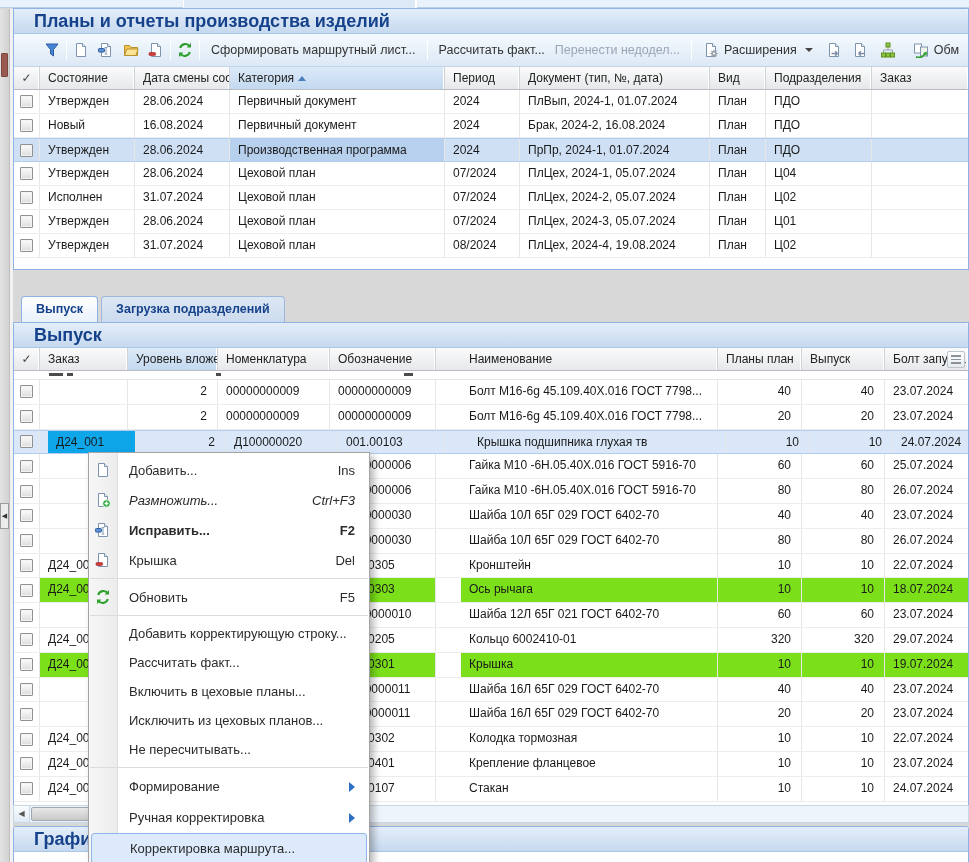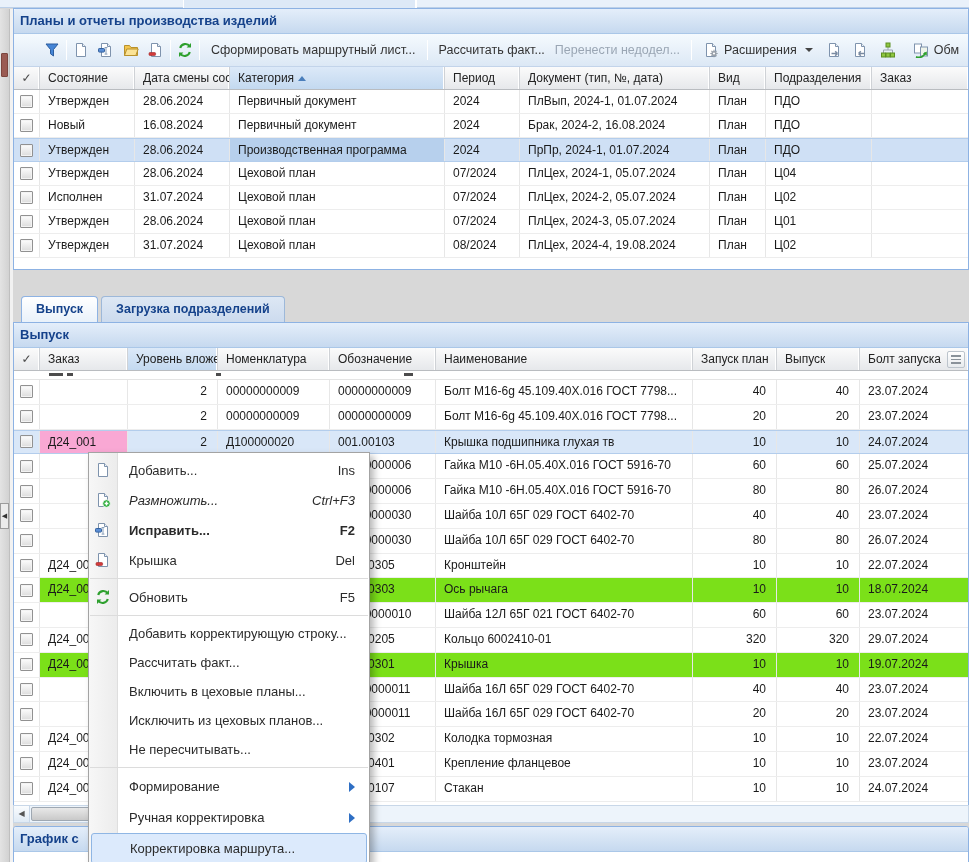--- a/index.html
+++ b/index.html
@@ -13,21 +13,21 @@
 
   
   .left-rail{position:absolute;left:0;top:9px;width:10px;height:853px;background:linear-gradient(90deg,#e3e3e3,#d2d2d2);border-right:1px solid #bfbfbf;}
   .rail-notch{position:absolute;left:1px;top:44px;width:7px;height:24px;background:#9a5a52;border:1px solid #7c453e;border-radius:1px;}
   .rail-arrow{position:absolute;left:0;top:503px;width:9px;height:26px;background:#ececec;border:1px solid #9c9c9c;font-size:7px;line-height:24px;text-align:center;color:#333;cursor:pointer;}
   .rail-gap{position:absolute;left:10px;top:9px;width:3px;height:853px;background:#f2f2f2;}
 
   
   .panel{position:absolute;background:#fff;border:1px solid #8db2e3;}
   .panel-title{height:25px;background:linear-gradient(#e4eefa,#c6d9ef);border-bottom:1px solid #aac7e8;
-    color:#15428b;font-weight:bold;font-size:13px;line-height:24px;padding-left:6px;border-radius:2px 2px 0 0;}
+    color:#15428b;font-weight:bold;font-size:18px;line-height:24px;padding-left:20px;border-radius:2px 2px 0 0;}
 
   .top-panel{left:13px;top:8px;width:956px;height:262px;}
   .bottom-panel{left:13px;top:322px;width:956px;height:483px;border-bottom:none;}
   .grafik-panel{left:13px;top:826px;width:956px;height:40px;border-radius:3px 3px 0 0;}
 
   
   .toolbar{height:33px;background:linear-gradient(#f5fafe,#dce8f5);border-bottom:1px solid #c3d4ea;
     display:flex;align-items:center;padding-left:30px;white-space:nowrap;overflow:hidden;}
   .tbtn{display:flex;align-items:center;gap:5px;padding:3px 5px;border-radius:3px;cursor:pointer;color:#333;font-size:12.5px;}
   .tbtn.disabled{color:#9aa6b4;cursor:default;}
@@ -42,31 +42,31 @@
   .hcell span{overflow:hidden;white-space:nowrap;}
   .hcell.sorted{background:linear-gradient(#dcE9f8,#c3d9f0);}
   .sort-arrow{width:0;height:0;border-left:4px solid transparent;border-right:4px solid transparent;border-bottom:5px solid #4a7ebb;flex:0 0 auto;}
   .grid-row{display:flex;height:24px;border-bottom:1px solid #ededed;background:#fff;line-height:23px;cursor:default;}
   .bot .grid-row{height:24.8px;line-height:24px;}
   .grid-row.sel{background:#cfe0f5;border-top:1px solid #b3cdec;border-bottom:1px solid #b3cdec;}
   .bot .grid-row.sel{background:#d9e7f8;}
   .grid-row.green .gcell{background:var(--green,#7be019);}
   .grid-row.green .gcell:first-child{background:#fff;}
   .gcell.selcell{background:#b7d0ed;}
-  .bot .gcell.selcell{background:#f9a8d4;}
+  .bot .gcell.selcell{background:#0ea5e9;margin-left:8px;}
   .num{text-align:right;padding-right:10px;padding-left:0;}
 
   
   .c-check{width:26px;display:flex;align-items:center;justify-content:center;padding:0;}
   .c-state{width:95px;} .c-datech{width:95px;} .c-cat{width:215px;} .c-period{width:75px;}
   .c-doc{width:190px;} .c-kind{width:56px;} .c-dept{width:106px;} .c-order{flex:1;border-right:none;}
   
   .b-check{width:26px;display:flex;align-items:center;justify-content:center;padding:0;}
   .b-order{width:88px;} .b-level{width:90px;} .b-nom{width:112px;} .b-sign{width:106px;}
-  .b-name{width:257px;} .b-plan{width:84px;} .b-out{width:83px;} .b-date{flex:1;border-right:none;}
+  .b-name{width:257px;margin-left:25px;} .b-plan{width:84px;} .b-out{width:83px;} .b-date{flex:1;border-right:none;}
 
   .cb{width:13px;height:13px;border:1px solid #919191;background:linear-gradient(#fdfdfd,#dcdcdc);box-shadow:inset 0 0 0 1px #f3f3f3;border-radius:1px;cursor:pointer;}
   .check-glyph{color:#4a4a4a;font-size:12px;}
 
   .partial-row{position:relative;height:9px;background:#fff;border-bottom:1px solid #e4e4e4;overflow:hidden;}
   .pmark{position:absolute;bottom:3px;height:3px;background:#4c4c4c;}
 
   .grid-settings{position:absolute;right:3px;top:3px;width:18px;height:17px;border:1px solid #bcc4cc;border-radius:2px;
     background:linear-gradient(#fff,#e8ebee);display:flex;flex-direction:column;justify-content:center;gap:2px;align-items:center;cursor:pointer;}
   .grid-settings i{display:block;width:10px;height:1.6px;background:#8a929a;}
@@ -344,21 +344,21 @@
         <div class="gcell hcell b-nom">
           <span>Номенклатура</span>
         </div>
         <div class="gcell hcell b-sign">
           <span>Обозначение</span>
         </div>
         <div class="gcell hcell b-name">
           <span>Наименование</span>
         </div>
         <div class="gcell hcell b-plan">
-          <span>Запуск план</span>
+          <span>Планы план</span>
         </div>
         <div class="gcell hcell b-out">
           <span>Выпуск</span>
         </div>
         <div class="gcell hcell b-date">
           <span>Болт запуска</span>
         </div>
         <div class="grid-settings">
           <i></i>
           <i></i>

